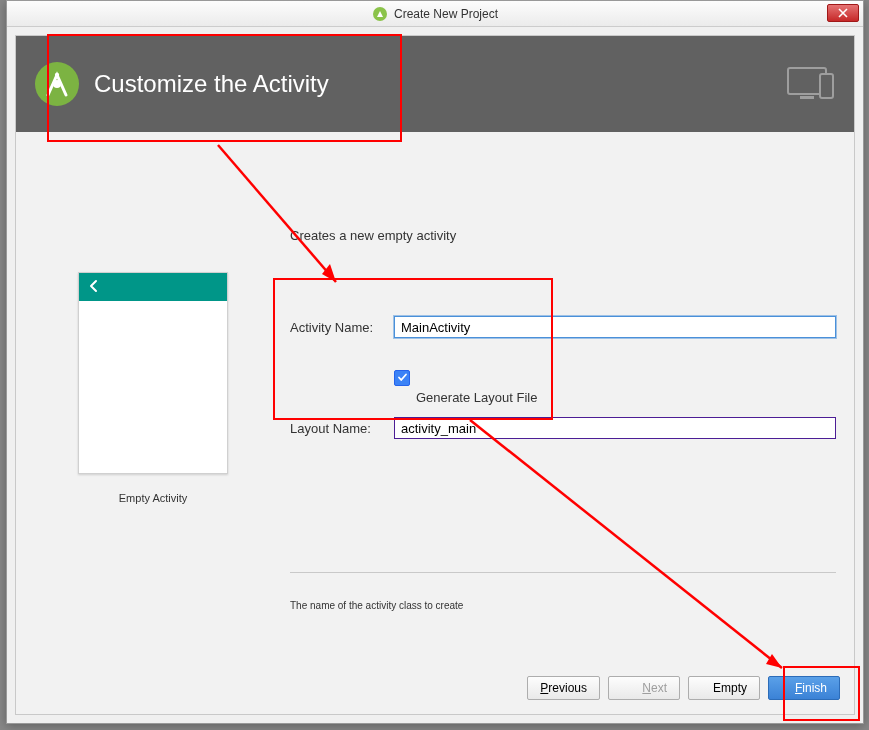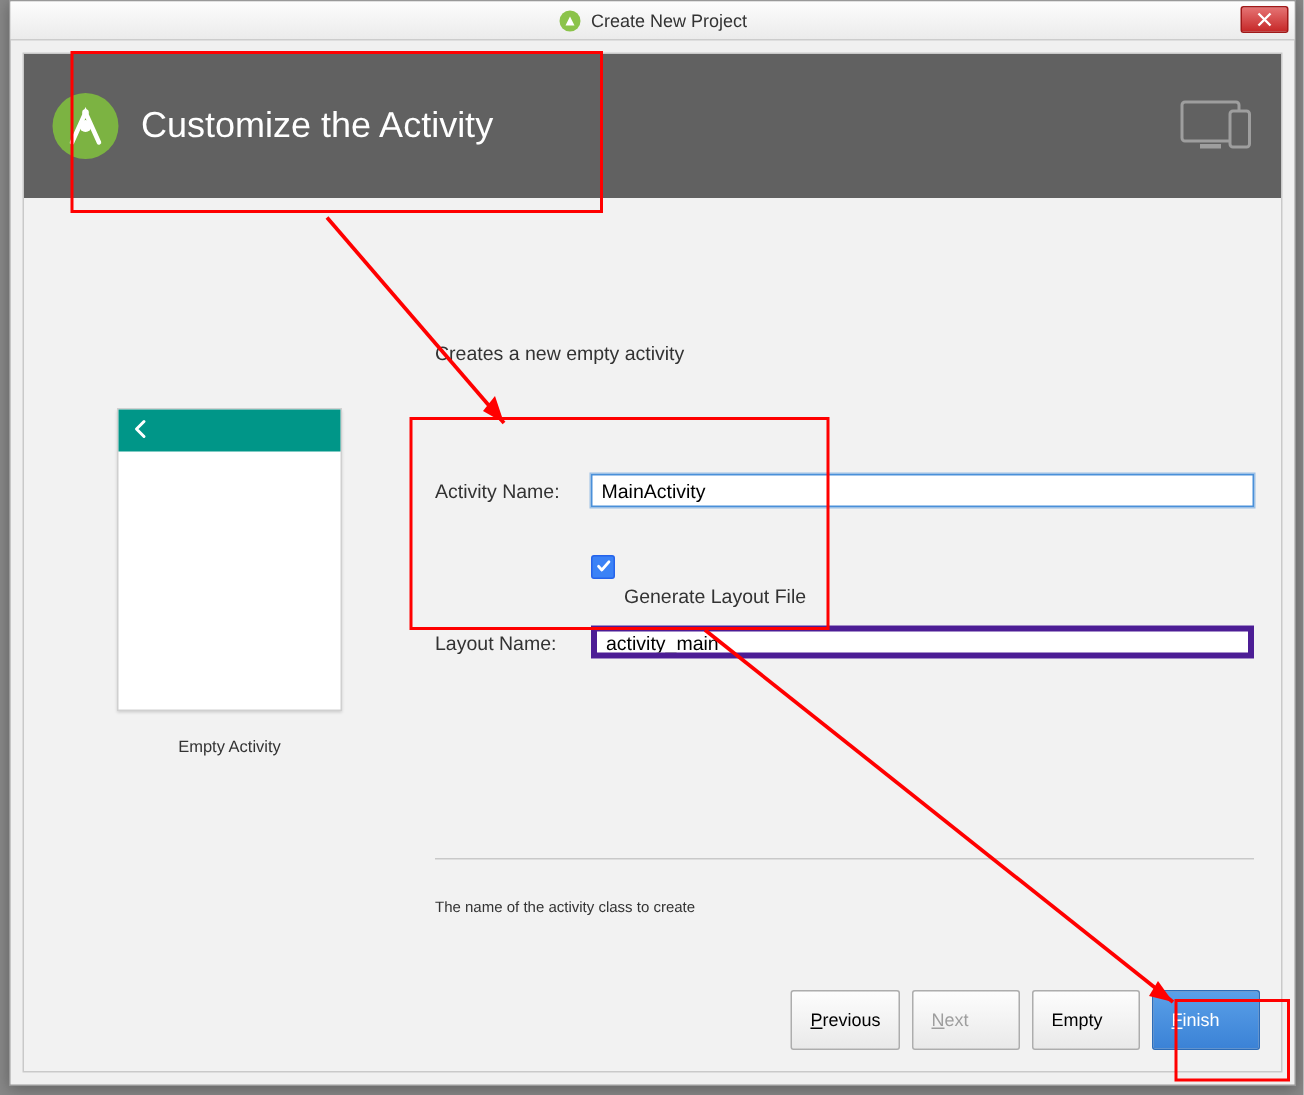--- a/index.html
+++ b/index.html
@@ -77,21 +77,21 @@
     .preview-appbar svg { width: 14px; height: 14px; }
     .preview-label {
       position: absolute; left: 62px; top: 360px; width: 150px;
       text-align: center; font-size: 11px; color: #333;
     }
     .form { position: absolute; left: 274px; top: 184px; right: 18px; }
     .form-row { display: flex; align-items: center; margin-bottom: 12px; }
     .form-row label { width: 104px; text-align: left; font-size: 13px; color: #333; }
     .form-row input[type=text] {
       flex: 1; height: 22px; padding: 2px 6px;
-      border: 4px solid #4c1d95; background: #fff;
+      border: 1px solid #4c1d95; background: #fff;
       font-family: inherit; font-size: 13px;
     }
     .form-row input[type=text].focused {
       border: 1px solid #4a90d9;
       box-shadow: 0 0 0 1px rgba(74,144,217,0.5);
     }
     .checkbox-row { margin-left: 104px; display: flex; align-items: center; margin-bottom: 12px; }
     .checkbox {
       width: 16px; height: 16px; border-radius: 2px;
       background: #3b82f6; border: 1px solid #2563eb;
@@ -100,25 +100,25 @@
     }
     .checkbox svg { width: 11px; height: 11px; }
     .checkbox-label { font-size: 13px; color: #333; margin-top: 40px; }
     .hr { position: absolute; left: 274px; right: 18px; top: 440px; height: 1px; background: #c9c9c9; }
     .help-text { position: absolute; left: 274px; top: 468px; font-size: 10px; color: #333; }
     .button-bar {
       position: absolute; right: 14px; bottom: 14px;
       display: flex; gap: 8px;
     }
     .btn {
-      min-width: 72px; height: 40px; padding: 11px 12px;
+      min-width: 72px; height: 24px; padding: 11px 12px;
       font-size: 12px; font-family: inherit;
       border: 1px solid #adadad; background: linear-gradient(#fdfdfd,#e9e9e9);
       border-radius: 2px;
-      display: flex; align-items: center; justify-content: flex-start;
+      display: flex; align-items: center; justify-content: flex-end;
       cursor: pointer;
     }
     .btn.disabled { color: #9e9e9e; cursor: default; }
     .btn.primary {
       background: linear-gradient(#5aa0e8,#3b82d6);
       border-color: #2c6cb8; color: #fff; font-weight: 500;
     }
     .mnemonic { text-decoration: underline; }
     
     .annot { position: absolute; pointer-events: none; }

